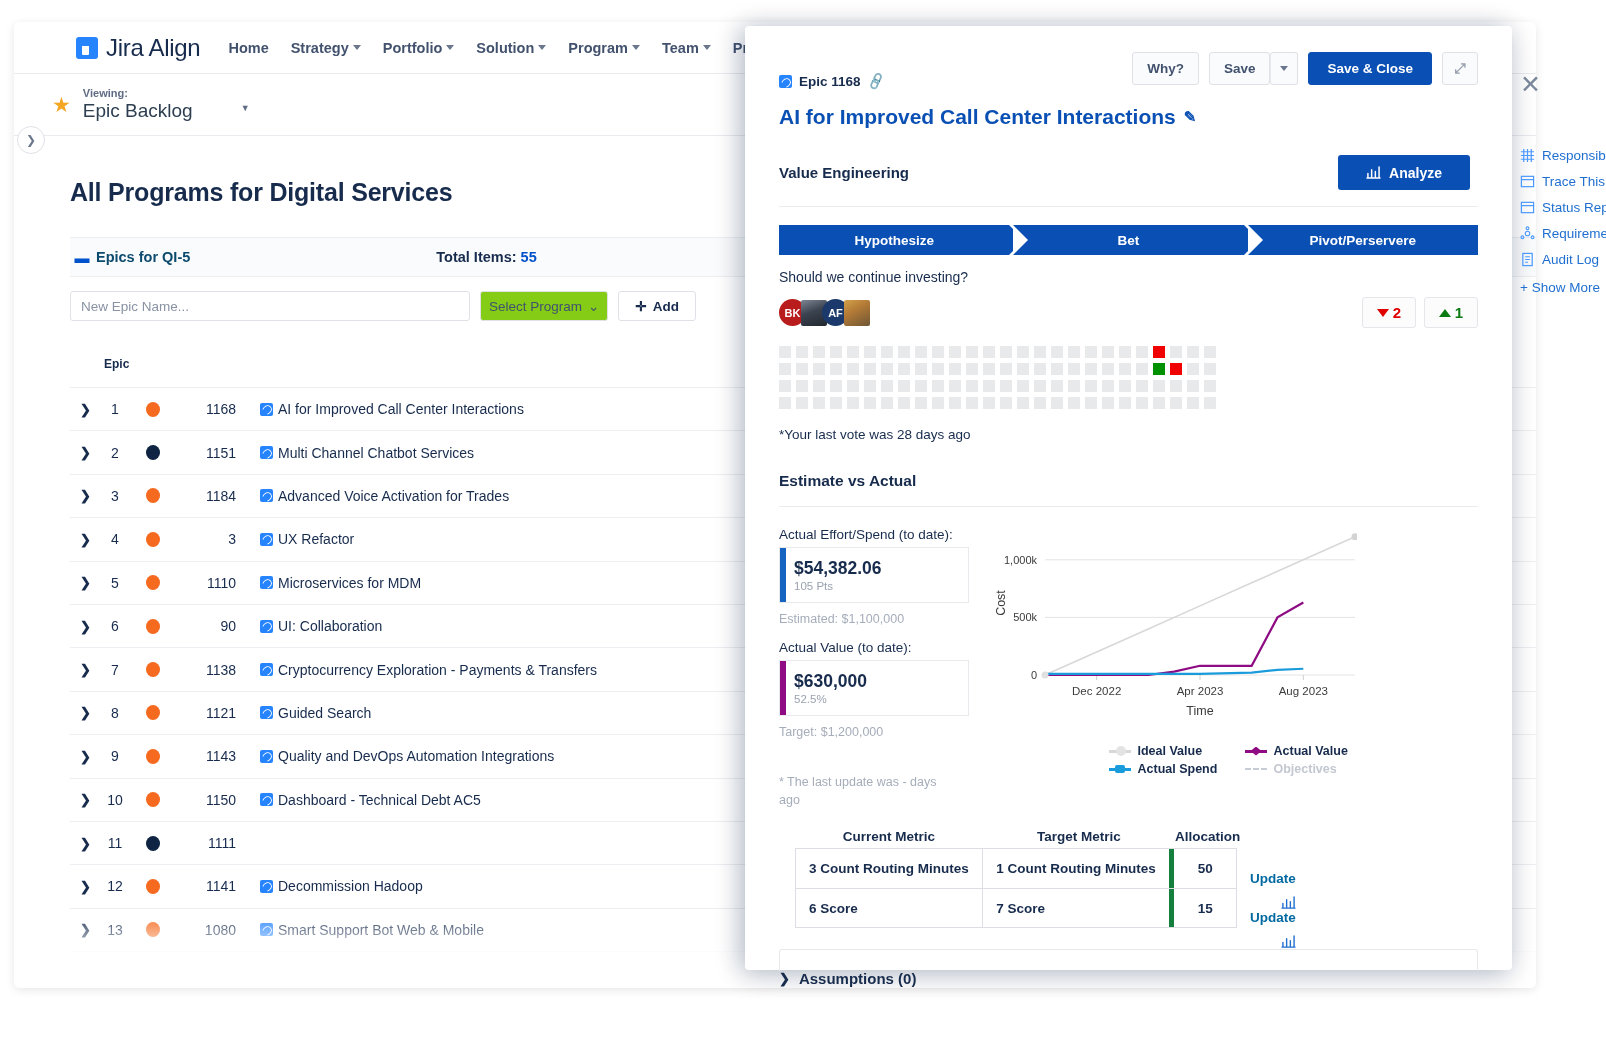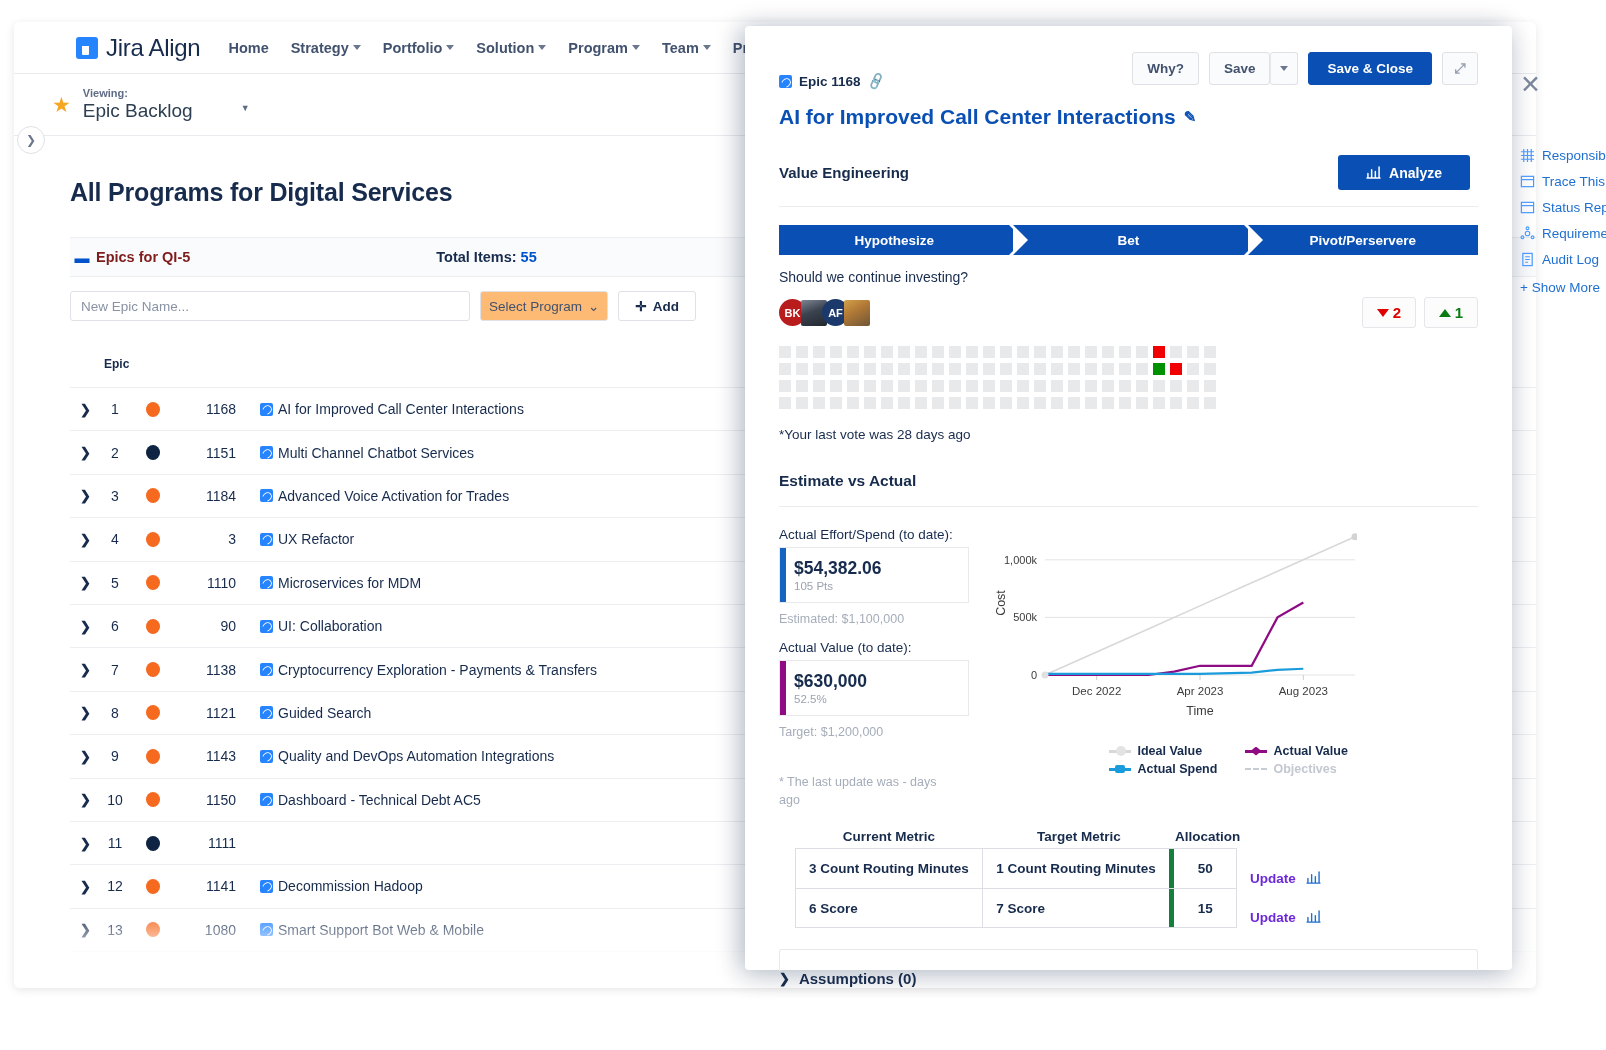--- a/index.html
+++ b/index.html
@@ -69,35 +69,35 @@
 
   .content { padding: 42px 0 0 56px; }
   .page-title { font-size: 25px; color:#172b4d; font-weight: 700; letter-spacing:-.2px; }
 
   .epics-bar {
     margin-top: 30px; height: 40px; background:#fafbfc;
     border-top:1px solid #eceef1; border-bottom:1px solid #eceef1;
     display:flex; align-items:center; width: 1466px;
   }
   .minus-box { width:16px; margin-left:4px; color:#0052cc; font-weight:900; font-size:15px; text-align:center;}
-  .epics-for { font-size:14.5px; color:#7f1d1d; font-weight:700; margin-left:6px;}
+  .epics-for { font-size:14.5px; color:#0c4a6e; font-weight:700; margin-left:6px;}
   .epics-for span { font-weight:700; }
   .total-items { margin-left: 246px; font-size:14.5px; color:#172b4d; font-weight:700; }
   .total-items b { color:#0052cc; }
 
   .addrow { display:flex; align-items:center; margin-top: 14px; }
   .newepic {
     width: 400px; height: 30px; border:1px solid #dfe1e6; border-radius:3px;
     padding: 0 10px; font-size:13.5px; color:#42526e; font-family:inherit;
     background:#fff;
   }
   .newepic::placeholder { color:#8993a4; }
   .selprog {
     margin-left:10px; height:30px; border:1px solid #dfe1e6; border-radius:3px;
-    background:#fdba74; font-size:13.5px; color:#42526e; padding:0 8px; font-family:inherit;
+    background:#84cc16; font-size:13.5px; color:#42526e; padding:0 8px; font-family:inherit;
     display:flex;align-items:center;gap:6px;cursor:pointer;
   }
   .addbtn {
     margin-left:10px; height:30px; border:1px solid #dfe1e6; border-radius:3px;
     background:#fff; font-size:13.5px; color:#172b4d; font-weight:700;
     padding:0 16px; display:flex;align-items:center;gap:6px;cursor:pointer;
   }
 
   .col-head { margin-top: 36px; font-size: 12px; font-weight:700; color:#172b4d; padding-left: 34px; }
 
@@ -262,21 +262,21 @@
   .mt-head { display:flex; margin-top: 20px; font-size:13.5px; color:#172b4d; }
   .mt-h1 { width:188px; text-align:center; }
   .mt-h2 { width:192px; text-align:center; }
   .mt-h3 { width:62px; text-align:center; }
   .mt { margin-top:4px; border:1px solid #dcdee3; width: 442px; }
   .mt-row { display:flex; height:39px; font-size:13.5px; color:#172b4d; }
   .mt-row + .mt-row { border-top:1px solid #dcdee3; }
   .mt-c1 { width:188px; display:flex;align-items:center;padding-left:13px; border-right:1px solid #dcdee3;}
   .mt-c2 { width:192px; display:flex;align-items:center;padding-left:13px; border-right:5px solid #15803d;}
   .mt-c3 { width:62px;  display:flex;align-items:center;justify-content:center;}
-  .mt-act { position:absolute; display:flex; align-items:flex-start; gap:10px; font-size:13.5px; color:#6d28d9; cursor:pointer;}
+  .mt-act { position:absolute; display:flex; align-items:flex-end; gap:10px; font-size:13.5px; color:#0369a1; cursor:pointer;flex-direction:column;}
   .mini-chart-ico { color:#1f6fd0; }
 
   .assumptions { display:flex; align-items:center; gap:9px; margin-top:42px; font-size:15px; color:#172b4d; font-weight:700; cursor:pointer;}
   .as-chev { font-weight:900; font-size:13px; }
   .m-footer-line { position:absolute; left:34px; right:34px; bottom:-1px; height:22px; border:1px solid #e6e8ec; border-bottom:none; border-radius:3px 3px 0 0; }
 </style>
 </head>
 <body>
 
 <div class="page">

